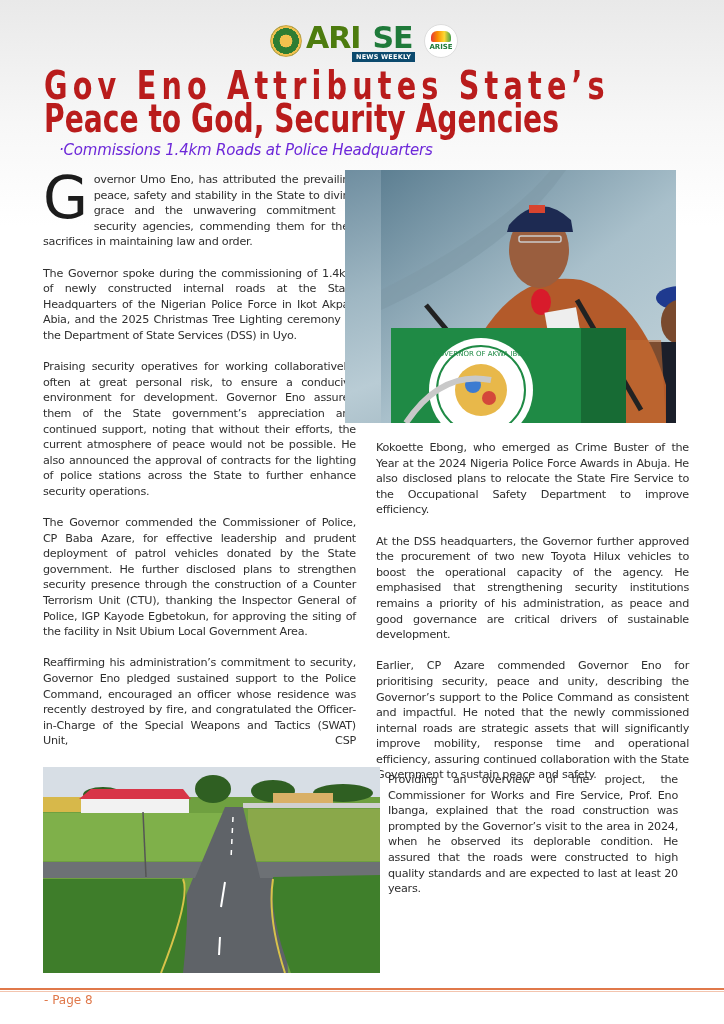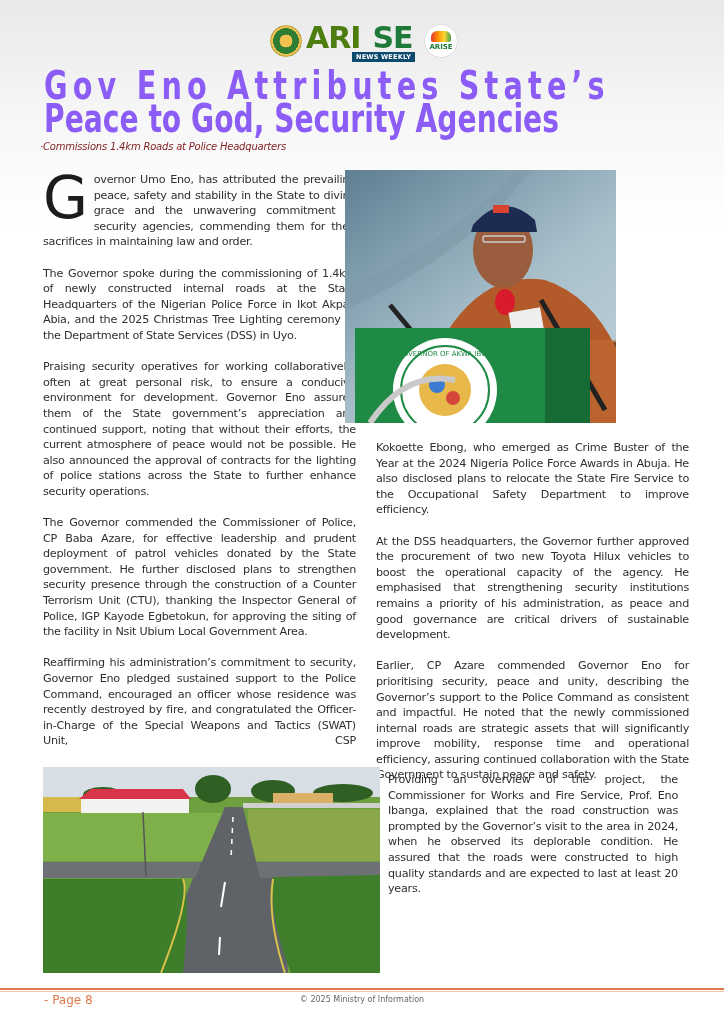--- a/index.html
+++ b/index.html
@@ -33,49 +33,50 @@
     position: absolute; left: 154px; top: 2px; width: 34px; height: 34px; border-radius: 50%;
     background: #fff; border: 1px solid #ddd; display: flex; align-items: center; justify-content: center;
     flex-direction: column;
   }
   .arise-badge .people { width: 20px; height: 11px; background: linear-gradient(90deg,#e53935,#fb8c00,#fdd835,#43a047); border-radius: 6px 6px 2px 2px; }
   .arise-badge .txt { font-size: 7px; font-weight: bold; color: #1f7a3a; font-family: "DejaVu Sans", sans-serif; margin-top: 1px; }
 
   
   .headline {
     position: absolute; left: 44px; top: 70px; width: 640px;
-    font-family: "DejaVu Sans", sans-serif; font-weight: bold; color: #8b5cf6;
+    font-family: "DejaVu Sans", sans-serif; font-weight: bold; color: #b91c1c;
     line-height: 33px; transform-origin: left top;
   }
   .headline .l1 { display: block; font-size: 35px; letter-spacing: 6.3px; transform: scaleX(0.82) scaleY(1.12); transform-origin: left; white-space: nowrap; }
   .headline .l2 { display: block; font-size: 35px; letter-spacing: 0px; transform: scaleX(0.805) scaleY(1.12); transform-origin: left; white-space: nowrap; }
   .subhead {
-    position: absolute; left: 40px; top: 141px; font-family: "DejaVu Sans", sans-serif;
-    font-style: italic; font-size: 10px; color: #7f1d1d; letter-spacing: -0.2px;
+    position: absolute; left: 59px; top: 141px; font-family: "DejaVu Sans", sans-serif;
+    font-style: italic; font-size: 15px; color: #6d28d9; letter-spacing: -0.2px;
   }
 
   
   .body-text {
     font-family: "DejaVu Sans", sans-serif; font-size: 11.2px; line-height: 15.6px; color: #2f2f2f;
     text-align: justify; letter-spacing: -0.25px;
   }
   .body-text p { margin-bottom: 15.6px; }
   .col-left { position: absolute; left: 43px; top: 172px; width: 313px; }
   .col-right { position: absolute; left: 376px; top: 433px; width: 313px; margin-top: 7px; }
   .col-right-bottom { position: absolute; left: 388px; top: 772px; width: 290px; }
 
   .dropcap {
     float: left; font-family: "DejaVu Sans", sans-serif; font-size: 58px; line-height: 48px;
     color: #1c1c1c; margin: 2px 6px 0 0; font-weight: normal;
   }
 
   
   .photo-governor {
-    position: absolute; left: 345px; top: 170px; width: 271px; height: 253px; overflow: hidden;
+    position: absolute; left: 345px; top: 170px; width: 331px; height: 253px; overflow: hidden;
     background: linear-gradient(160deg, #6f8ea0 0%, #9fb7c3 35%, #b9ccd5 60%, #8fa8b3 100%);
+    padding-left: 36px;
   }
   .photo-road {
     position: absolute; left: 43px; top: 767px; width: 337px; height: 206px; overflow: hidden;
     background: linear-gradient(180deg, #d6dde4 0%, #d6dde4 14%, #6d9b3d 14%, #7bab45 45%, #4f8a2b 100%);
   }
 
   
   .footer-rule { position: absolute; left: 0; top: 988px; width: 724px; height: 2px; background: #e0784a; }
   .footer-rule2 { position: absolute; left: 0; top: 991px; width: 724px; height: 1px; background: #f3c4ae; }
   .page-num { position: absolute; left: 44px; top: 993px; font-size: 12px; color: #e0784a; font-family: "DejaVu Sans", sans-serif; }
@@ -194,15 +195,14 @@
     </svg>
   </div>
 
   <div class="col-right-bottom body-text">
     <p>Providing an overview of the project, the Commissioner for Works and Fire Service, Prof. Eno Ibanga, explained that the road construction was prompted by the Governor’s visit to the area in 2024, when he observed its deplorable condition. He assured that the roads were constructed to high quality standards and are expected to last at least 20 years.</p>
   </div>
 
   <div class="footer-rule"></div>
   <div class="footer-rule2"></div>
   <div class="page-num">- Page 8</div>
-  <div class="copyright">© 2025 Ministry of Information</div>
 
 </div>
 
 </body></html>

